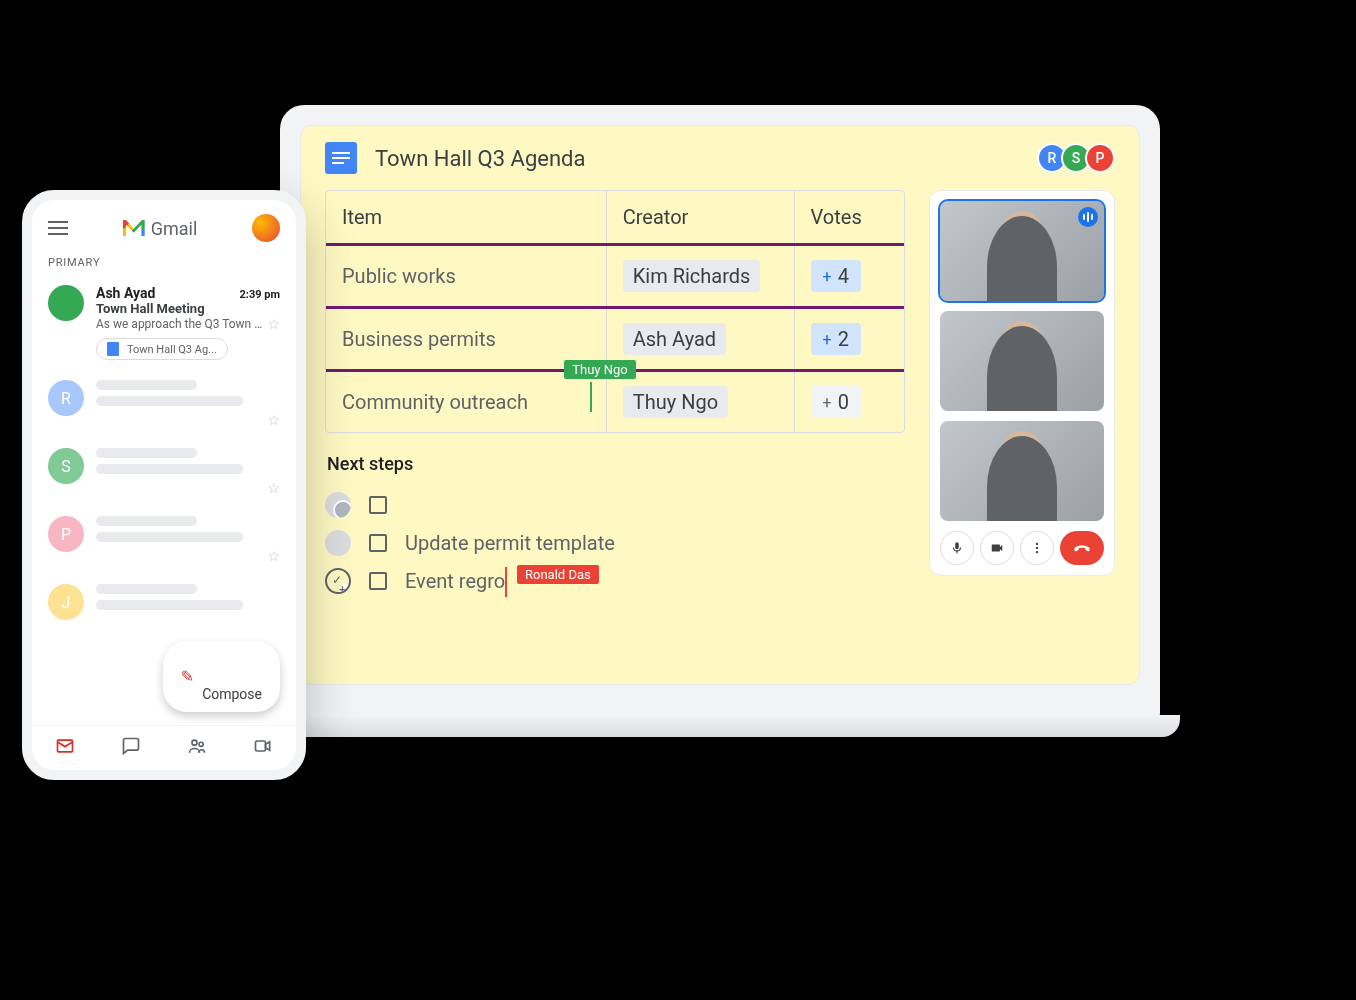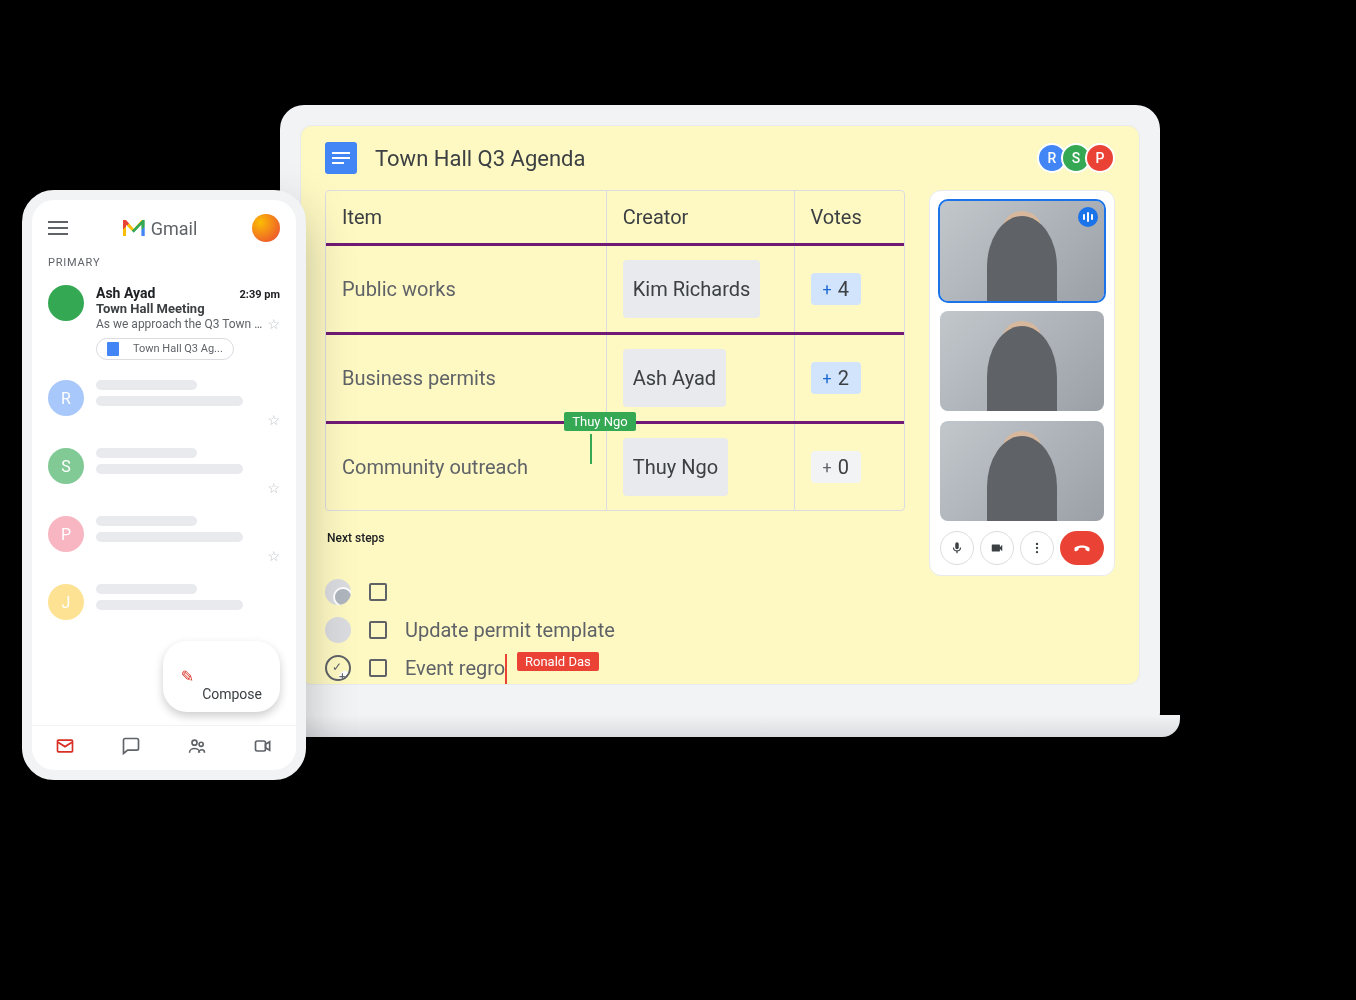--- a/index.html
+++ b/index.html
@@ -120,21 +120,21 @@
   .agenda-cell:last-child { border-right: none; }
   .col-item    { flex: 1.6; }
   .col-creator { flex: 1.0; }
   .col-votes   { flex: 0.5; justify-content: flex-start; }
   .agenda-header .agenda-cell {
     color: #3c4043;
   }
   .creator-chip {
     background: #e8eaed;
     border-radius: 4px;
-    padding: 17px 10px;
+    padding: 4px 10px;
     color: #3c4043;
   }
   .vote-chip {
     background: #d2e3fc;
     border-radius: 4px;
     padding: 4px 12px;
     color: #1967d2;
     display: flex;
     align-items: center;
     gap: 6px;
@@ -158,24 +158,24 @@
   .cursor-tag.red   { background: #ea4335; }
   .cursor-line {
     position: absolute;
     width: 2px;
     height: 30px;
   }
   .cursor-line.green { background: #34a853; }
   .cursor-line.red   { background: #ea4335; }
 
   .next-steps-title {
-    font-size: 12px;
+    font-size: 18px;
     font-weight: 500;
     color: #202124;
-    margin: 20px 0 28px 2px;
+    margin: 20px 0 12px 2px;
   }
   .step-row {
     display: flex;
     align-items: center;
     gap: 18px;
     padding: 6px 0;
     position: relative;
   }
   .step-avatar {
     width: 26px; height: 26px;
@@ -373,21 +373,21 @@
   .gmail-line1 {
     display:flex; justify-content:space-between; align-items:baseline;
   }
   .sender { font-weight:700; color:#202124; font-size:14px; }
   .time   { font-size:11px; color:#202124; font-weight:700;margin-left:48px; }
   .subject { font-size:13px; font-weight:700; color:#3c4043; }
   .snippet-row { display:flex; align-items:center; justify-content:space-between; gap:4px; }
   .snippet { font-size:12px; color:#5f6368; overflow:hidden; text-overflow:ellipsis; white-space:nowrap; flex:1; }
   .star-icon { color:#bdc1c6; font-size:14px; }
   .attach-chip {
-    display:inline-flex; align-items:flex-start; gap:14px;
+    display:inline-flex; align-items:center; gap:8px;
     border:1px solid #dadce0; border-radius:12px;
     padding: 3px 10px; margin-top:6px; font-size:11px; color:#5f6368;
   }
   .attach-chip .docmini {
     width:12px;height:14px;background:#4285f4;border-radius:1px;position:relative;
   }
   .skeleton .sk-line {
     height: 10px; background:#e8eaed; border-radius:5px; margin-bottom:6px;
   }
   .skeleton .sk-line.short { width:55%; }

